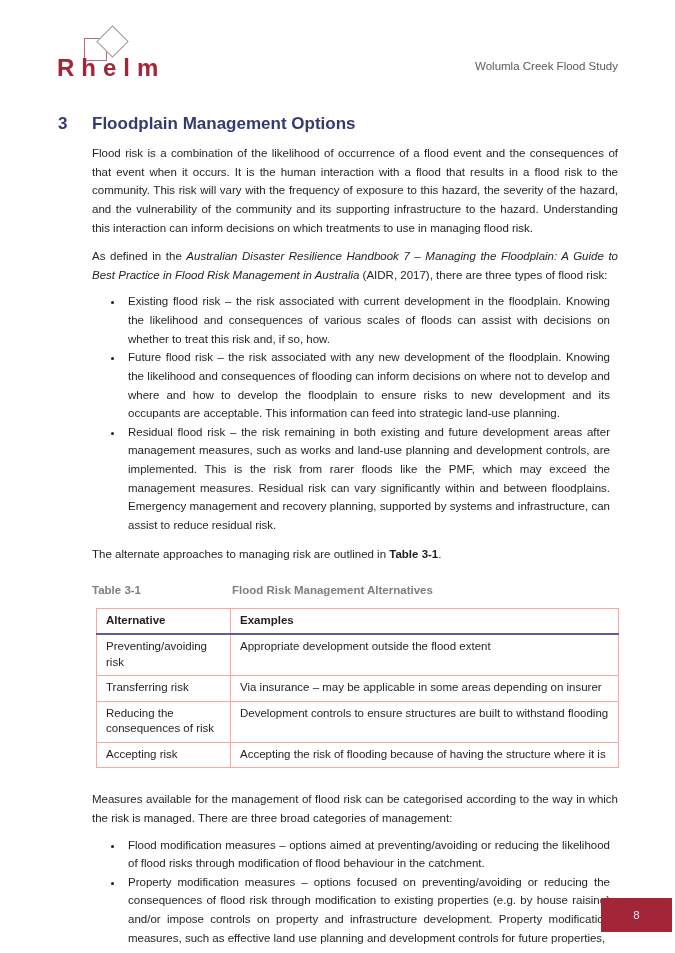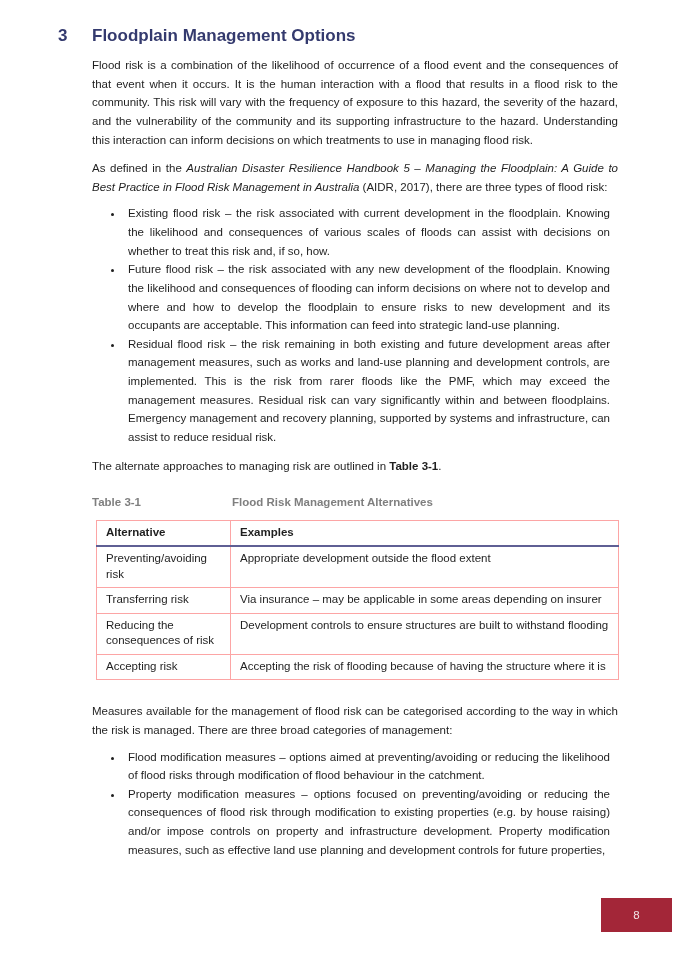--- a/index.html
+++ b/index.html
@@ -71,31 +71,39 @@
     width:71px; height:34px; background:#a32638;
     display:flex; align-items:center; justify-content:center;
     color:#f2e2e5; font-size:11.5px;
   }
 </style>
 </head>
 <body>
 
 <div class="page">
 
+  <div class="header">
+    <div class="logo">
+      <div class="sq-red"></div>
+      <div class="sq-gray"></div>
+      <div class="logo-text">Rhelm</div>
+    </div>
+    <div class="doc-title">Wolumla Creek Flood Study</div>
+  </div>
 
   <div class="section-heading">
     <span class="num">3</span>
     <span>Floodplain Management Options</span>
   </div>
 
   <div class="body-col">
 
     <p class="para">Flood risk is a combination of the likelihood of occurrence of a flood event and the consequences of that event when it occurs. It is the human interaction with a flood that results in a flood risk to the community. This risk will vary with the frequency of exposure to this hazard, the severity of the hazard, and the vulnerability of the community and its supporting infrastructure to the hazard. Understanding this interaction can inform decisions on which treatments to use in managing flood risk.</p>
 
-    <p class="para"><span>As defined in the </span><span class="italic">Australian Disaster Resilience Handbook 5 – Managing the Floodplain: A Guide to Best Practice in Flood Risk Management in Australia</span><span> (AIDR, 2017), there are three types of flood risk:</span></p>
+    <p class="para"><span>As defined in the </span><span class="italic">Australian Disaster Resilience Handbook 7 – Managing the Floodplain: A Guide to Best Practice in Flood Risk Management in Australia</span><span> (AIDR, 2017), there are three types of flood risk:</span></p>
 
     <ul class="bullets">
         <li>Existing flood risk – the risk associated with current development in the floodplain. Knowing the likelihood and consequences of various scales of floods can assist with decisions on whether to treat this risk and, if so, how.</li>
         <li>Future flood risk – the risk associated with any new development of the floodplain. Knowing the likelihood and consequences of flooding can inform decisions on where not to develop and where and how to develop the floodplain to ensure risks to new development and its occupants are acceptable. This information can feed into strategic land-use planning.</li>
         <li>Residual flood risk – the risk remaining in both existing and future development areas after management measures, such as works and land-use planning and development controls, are implemented. This is the risk from rarer floods like the PMF, which may exceed the management measures. Residual risk can vary significantly within and between floodplains. Emergency management and recovery planning, supported by systems and infrastructure, can assist to reduce residual risk.</li>
       </ul>
 
     <p class="para"><span>The alternate approaches to managing risk are outlined in </span><span class="bold">Table 3-1</span><span>.</span></p>
 
     <div class="table-caption">

